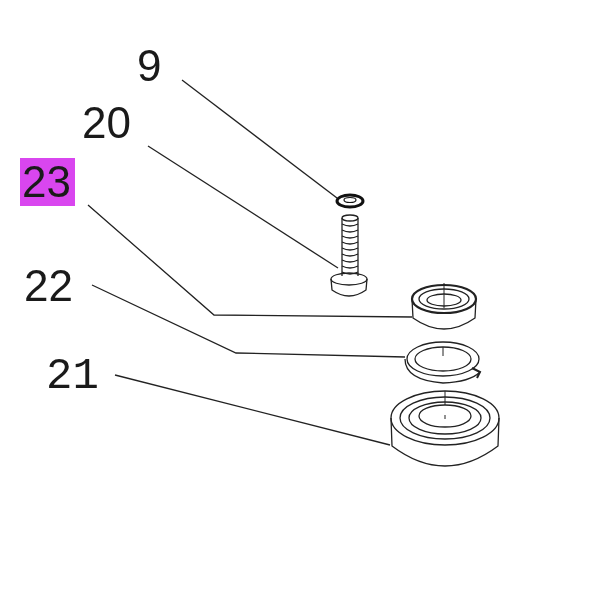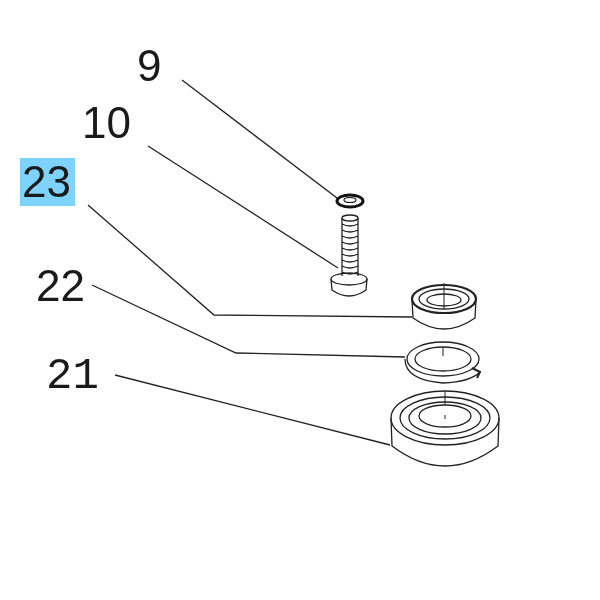--- a/index.html
+++ b/index.html
@@ -1,28 +1,28 @@
 <!DOCTYPE html>
 <html><head>
 <meta charset="utf-8">
 <style>
   html, body { margin: 0; padding: 0; background: #ffffff; }
   body { width: 600px; height: 600px; position: relative; overflow: hidden;
          font-family: "Liberation Sans", sans-serif; }
   .label { position: absolute; font-size: 44px; color: #1a1a1a; line-height: 1; letter-spacing: 0px; }
-  .hl { background: #7dd3fc; padding: 2px 4px 2px 2px; text-align: center; }
+  .hl { background: #d946ef; padding: 2px 4px 2px 2px; text-align: center; }
   svg { position: absolute; left: 0; top: 0; }
 </style>
 </head>
 <body>
 
 <div class="label" style="left:137px; top:44px;">9</div>
-<div class="label" style="left:82px;  top:101px;">10</div>
+<div class="label" style="left:82px;  top:101px;">20</div>
 <div class="label hl" style="left:20px; top:158px;">23</div>
-<div class="label" style="left:36px;  top:264px;">22</div>
+<div class="label" style="left:24px;  top:264px;">22</div>
 <div class="label" style="left:46px;  top:354px;font-family:Liberation Mono, monospace;">21</div>
 
 <svg width="600" height="600" viewBox="0 0 600 600">
   <g stroke="#222" fill="none" stroke-width="1.3">
 
     <line x1="182" y1="80" x2="337" y2="198"></line>
     <line x1="148" y1="146" x2="338" y2="268"></line>
     <polyline points="88,205 214,315 412,317"></polyline>
     <polyline points="92,285 236,353 405,357"></polyline>
     <line x1="115" y1="375" x2="390" y2="445"></line>

